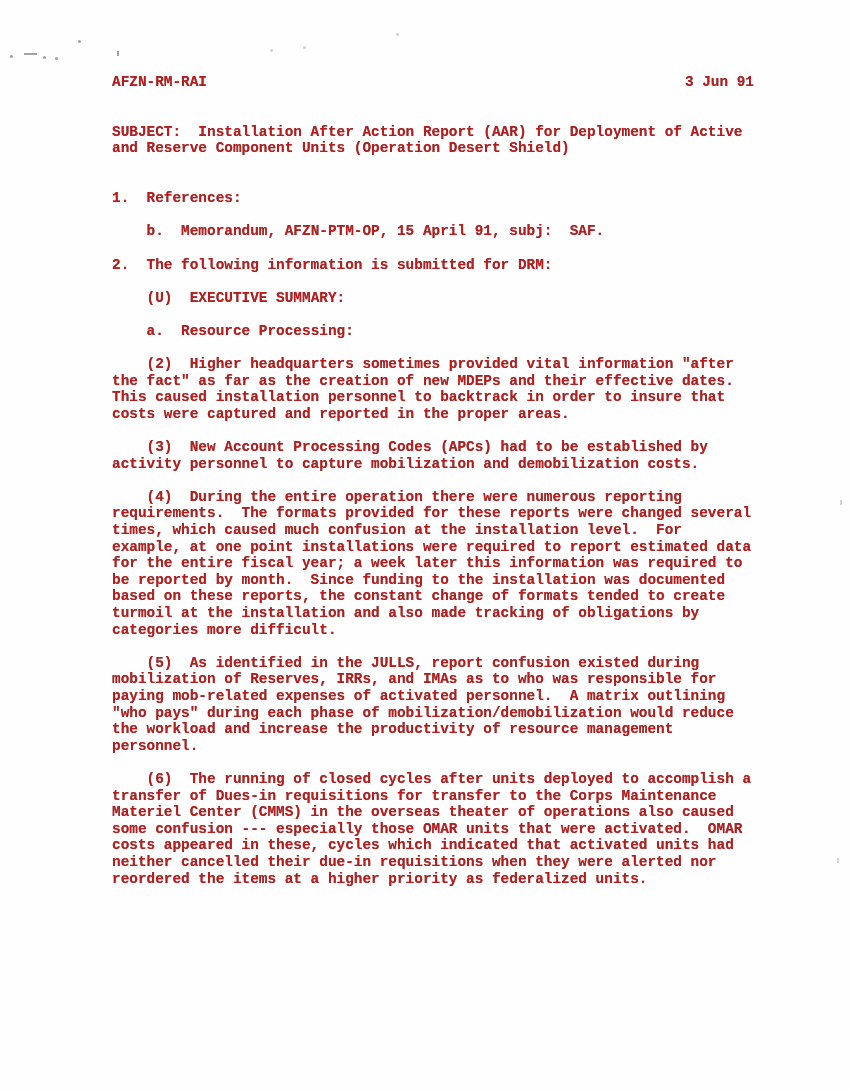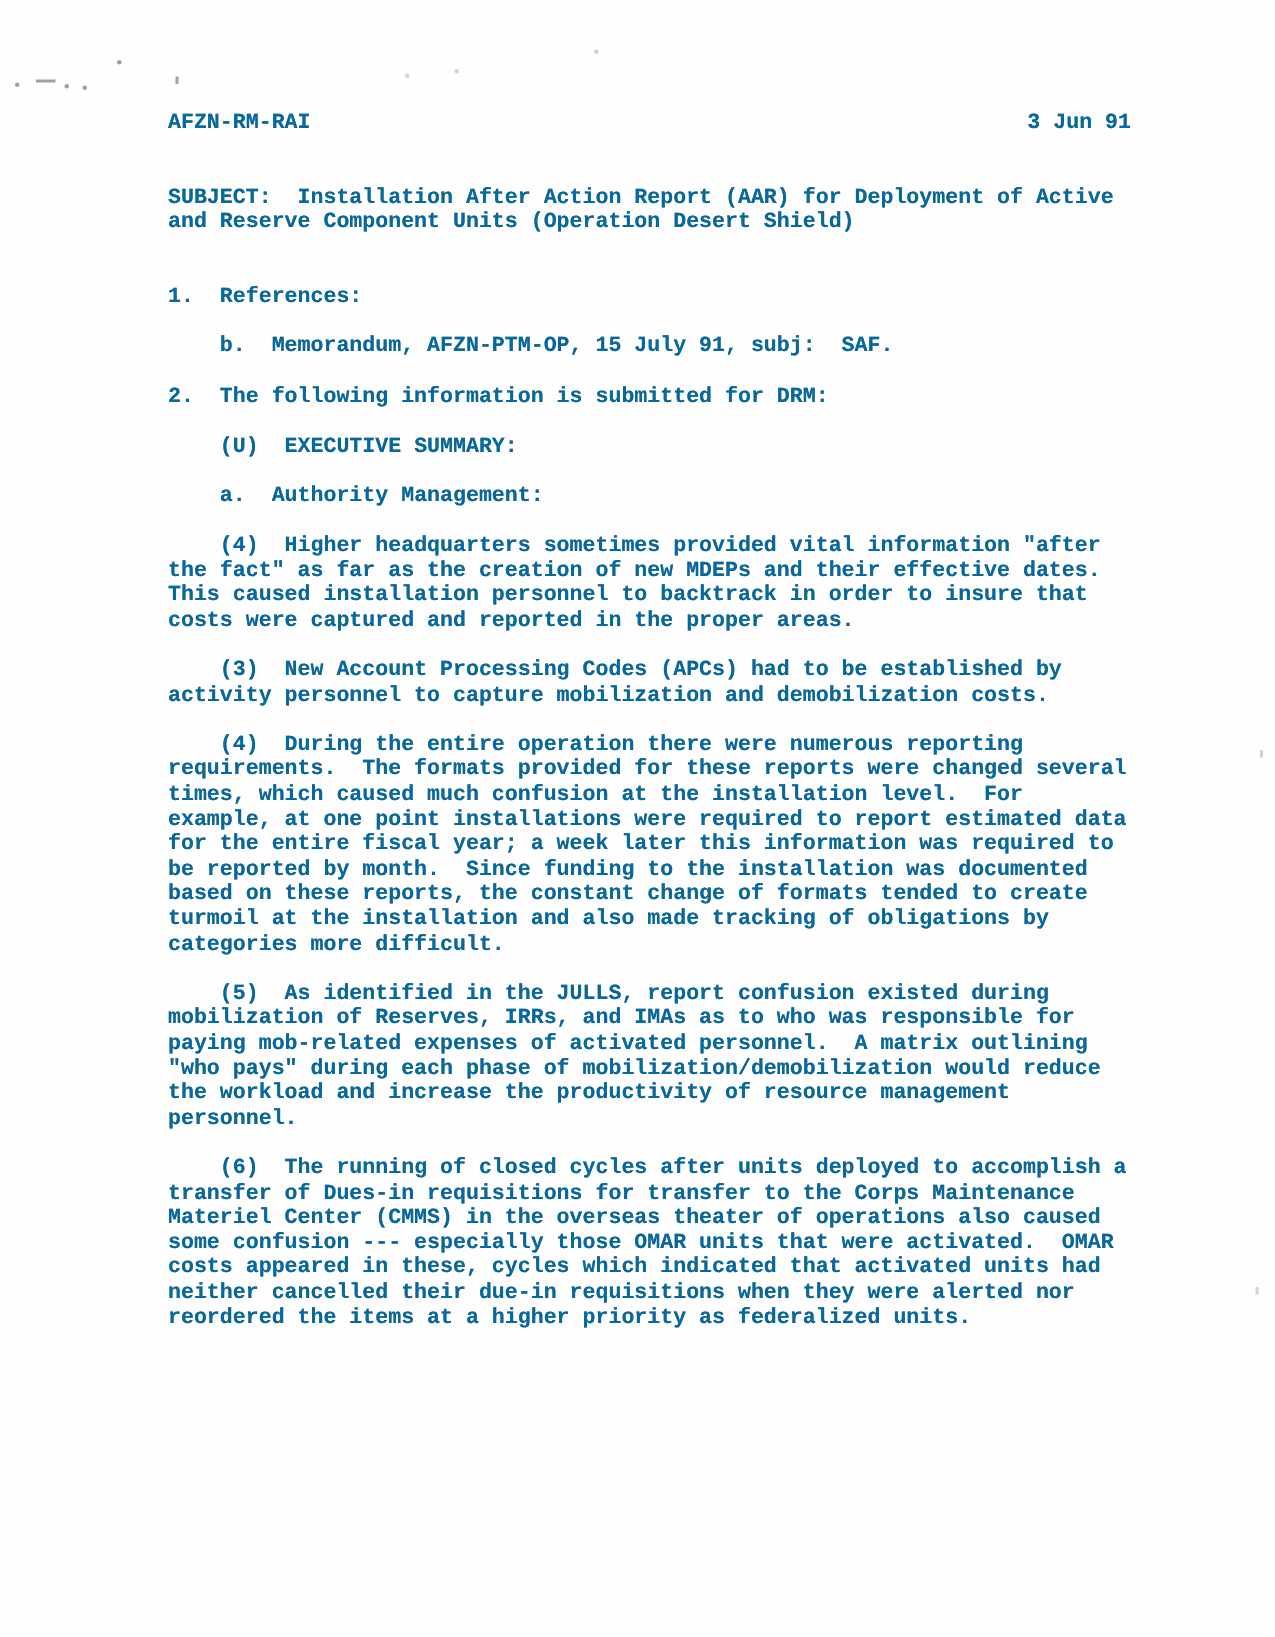--- a/index.html
+++ b/index.html
@@ -10,21 +10,21 @@
   .page {
     position: relative;
     width: 850px;
     height: 1091px;
     background: #fefefe;
     overflow: hidden;
     font-family: "Liberation Mono", "DejaVu Sans Mono", monospace;
     font-size: 14.4px;
     line-height: 16.6px;
     font-weight: 700;
-    color: #0369a1;
+    color: #b91c1c;
     text-shadow: 0 0 0.4px rgba(30,30,30,0.55);
   }
   .content {
     position: absolute;
     left: 112px;
     top: 74px;
     width: 642px;
   }
   .header-row {
     display: flex;
@@ -72,25 +72,25 @@
     <div class="header-row">
       <span>AFZN-RM-RAI</span>
       <span>3 Jun 91</span>
     </div>
 
 
     <div class="block gap-lg">SUBJECT:  Installation After Action Report (AAR) for Deployment of Active
 and Reserve Component Units (Operation Desert Shield)</div>
 
     <div class="block">1.  References:</div>
-    <div class="block">    b.  Memorandum, AFZN-PTM-OP, 15 July 91, subj:  SAF.</div>
+    <div class="block">    b.  Memorandum, AFZN-PTM-OP, 15 April 91, subj:  SAF.</div>
     <div class="block">2.  The following information is submitted for DRM:</div>
     <div class="block">    (U)  EXECUTIVE SUMMARY:</div>
-    <div class="block">    a.  Authority Management:</div>
-    <div class="block">    (4)  Higher headquarters sometimes provided vital information "after
+    <div class="block">    a.  Resource Processing:</div>
+    <div class="block">    (2)  Higher headquarters sometimes provided vital information "after
 the fact" as far as the creation of new MDEPs and their effective dates.
 This caused installation personnel to backtrack in order to insure that
 costs were captured and reported in the proper areas.</div>
     <div class="block">    (3)  New Account Processing Codes (APCs) had to be established by
 activity personnel to capture mobilization and demobilization costs.</div>
     <div class="block">    (4)  During the entire operation there were numerous reporting
 requirements.  The formats provided for these reports were changed several
 times, which caused much confusion at the installation level.  For
 example, at one point installations were required to report estimated data
 for the entire fiscal year; a week later this information was required to

